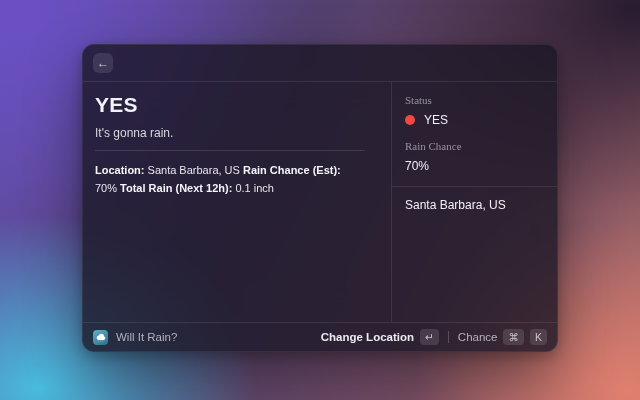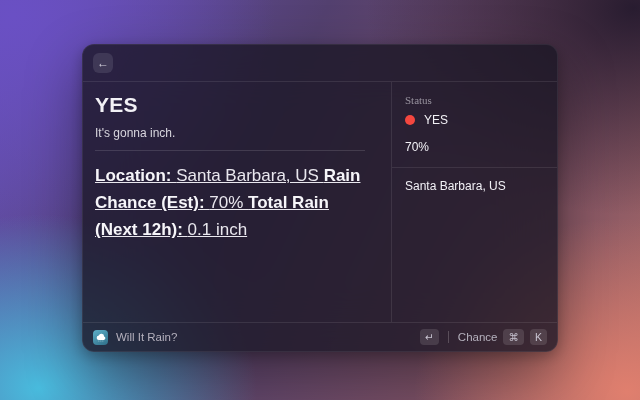--- a/index.html
+++ b/index.html
@@ -72,25 +72,24 @@
     font-size: 12px;
     color: #d8d6de;
     margin-bottom: 10px;
   }
   .rule {
     border: none;
     border-top: 1px solid rgba(255,255,255,0.13);
     margin: 10px 0 11px 0;
   }
   .meta {
-    font-size: 17px;
+    font-size: 11px;
     line-height: 1.6;
     color: #e9e7ee;
     max-width: 300px;
-    text-decoration: underline;
   }
   .meta .b { font-weight: 700; color: #f6f5f9; }
 
   .sidebar {
     flex: 0 0 166px;
     border-left: 1px solid rgba(255,255,255,0.09);
     padding: 12px 12px 10px 13px;
   }
   .side-label {
     font-size: 11px;
@@ -169,31 +168,32 @@
 <div class="window">
 
   <div class="titlebar">
     <div class="back-btn">←</div>
   </div>
 
   <div class="content">
 
     <div class="main">
       <h1>YES</h1>
-      <div class="subtitle">It's gonna inch.</div>
+      <div class="subtitle">It's gonna rain.</div>
       <hr class="rule">
       <div class="meta"><span class="b">Location: </span><span>Santa Barbara, US </span><span class="b">Rain Chance (Est): </span><span>70% </span><span class="b">Total Rain (Next 12h): </span><span>0.1 inch</span></div>
     </div>
 
     <div class="sidebar">
       <div class="side-label">Status</div>
       <div class="side-value">
         <span class="dot" style="background: rgb(244, 71, 63);"></span>
         <span>YES</span>
       </div>
+      <div class="side-label">Rain Chance</div>
       <div class="side-value">
         <span>70%</span>
       </div>
       <hr class="side-divider">
       <div class="side-value">
         <span>Santa Barbara, US</span>
       </div>
     </div>
 
   </div>
@@ -202,20 +202,21 @@
     <div class="app-icon">
       <svg width="10" height="9" viewBox="0 0 20 16" aria-hidden="true">
         <path d="M6 13a4.4 4.4 0 0 1-.5-8.8A5.6 5.6 0 0 1 16.3 6 3.6 3.6 0 0 1 15 13Z" fill="#ffffff"></path>
         <rect x="5" y="14" width="1.6" height="2" rx="0.8" fill="#ffffff"></rect>
         <rect x="9" y="14" width="1.6" height="2" rx="0.8" fill="#ffffff"></rect>
         <rect x="13" y="14" width="1.6" height="2" rx="0.8" fill="#ffffff"></rect>
       </svg>
     </div>
     <span class="app-name">Will It Rain?</span>
     <div class="spacer"></div>
+    <span class="action-primary">Change Location</span>
     <span class="kbd">↵</span>
     <span class="footer-sep"></span>
     <span class="action-secondary">Chance</span>
     <span class="kbd">⌘</span>
     <span class="kbd">K</span>
   </div>
 
 </div>
 
 </body></html>

